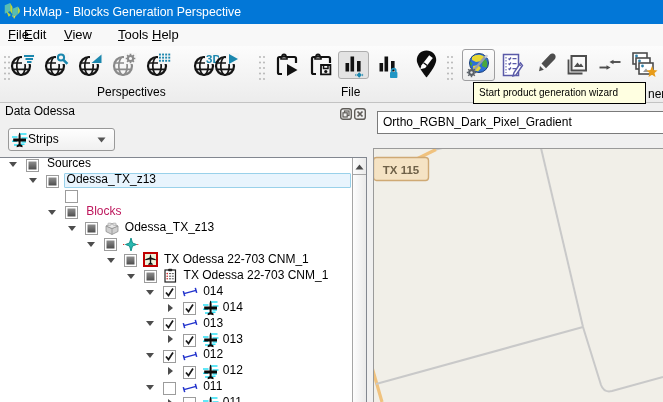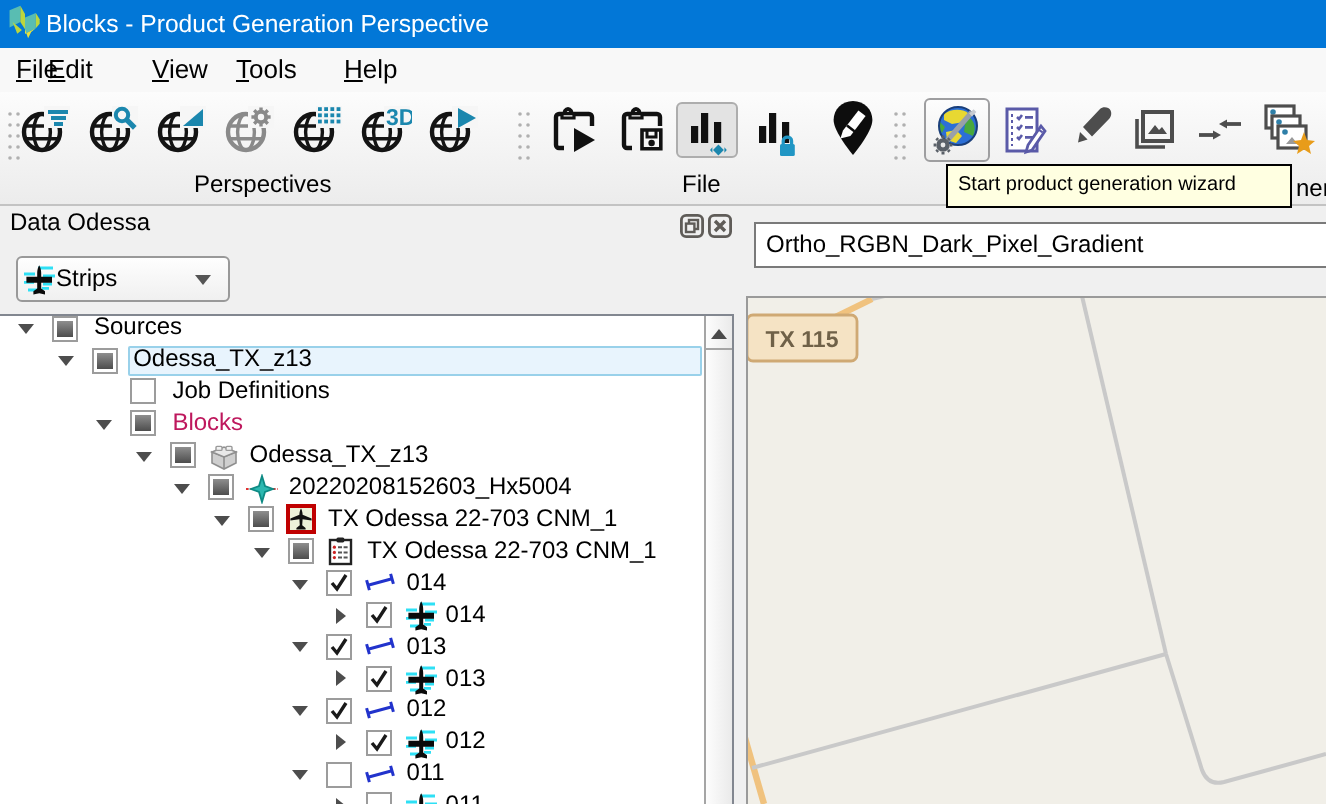--- a/index.html
+++ b/index.html
@@ -6,28 +6,28 @@
 </style></head><body>
 <div class="abs" style="left:0;top:0;width:663px;height:24px;background:#0277d7"></div>
 <div class="abs" style="left:4px;top:2px"><svg width="17" height="18" viewBox="0 0 22 20" preserveAspectRatio="none">
       <path d="M1,3.5 L8,1 L8,10 L1,13 Z" fill="#59bdb2"></path>
       <path d="M8,1 L11,5.5 L11,14 L8,10 Z" fill="#bcd63e"></path>
       <path d="M3,10 L9,14.5 L6,16.5 Z" fill="#bcd63e"></path>
       <path d="M11,7.5 L18,5 L18,13.5 L11,16.5 Z" fill="#59bdb2"></path>
       <path d="M11,14 L13,19 L15,15.5 L18,13.5 L11,16.5 Z" fill="#e8e23c"></path>
       <path d="M18,5 L20.5,8.5 L20.5,11 L18,13.5 Z" fill="#bcd63e"></path>
     </svg></div>
-<div class="abs" style="left:23px;top:0;height:24px;line-height:24px;color:#fff;font-size:12.3px">Blocks - Product Generation Perspective</div>
+<div class="abs" style="left:23px;top:0;height:24px;line-height:24px;color:#fff;font-size:12.3px">HxMap - Blocks Generation Perspective</div>
 <div class="abs" style="left:0;top:24px;width:663px;height:22px;background:#f8f8f8"></div>
 <div class="abs" style="left:0;top:24px;width:663px;height:22px;line-height:22px;font-size:13px;color:#000">
 <span style="position:absolute;left:8px"><u>F</u>ile</span>
 <span style="position:absolute;left:24px"><u>E</u>dit</span>
-<span style="position:absolute;left:76px"><u>V</u>iew</span>
+<span style="position:absolute;left:64px"><u>V</u>iew</span>
 <span style="position:absolute;left:118px"><u>T</u>ools</span>
-<span style="position:absolute;left:172px"><u>H</u>elp</span>
+<span style="position:absolute;left:152px"><u>H</u>elp</span>
 </div>
 <div class="abs" style="left:0;top:46px;width:663px;height:56px;background:linear-gradient(#fcfcfc,#ececec);border-bottom:1px solid #c3c3c3">
 <div style="position:absolute;left:97px;top:39px;font-size:12px;color:#000">Perspectives</div>
 <div style="position:absolute;left:341px;top:39px;font-size:12px;color:#000">File</div>
 <div style="position:absolute;left:648px;top:41px;font-size:12px;color:#000">ner</div>
 </div>
 <div class="abs" style="left:0;top:0;width:663px;height:0">
     <svg style="position:absolute;left:3px;top:54px" width="8" height="26" viewBox="0 0 8 26">
       <circle cx="2" cy="3" r="0.9" fill="#b0b0b0"></circle>
       <circle cx="6" cy="3" r="0.9" fill="#b0b0b0"></circle>
@@ -83,21 +83,21 @@
         <rect x="18.1" y="2.6" width="1.9" height="1.9" fill="#1b87ae"></rect>
         <rect x="18.1" y="5.7" width="1.9" height="1.9" fill="#1b87ae"></rect>
         <rect x="18.1" y="8.8" width="1.9" height="1.9" fill="#1b87ae"></rect>
         <rect x="21.2" y="2.6" width="1.9" height="1.9" fill="#1b87ae"></rect>
         <rect x="21.2" y="5.7" width="1.9" height="1.9" fill="#1b87ae"></rect>
         <rect x="21.2" y="8.8" width="1.9" height="1.9" fill="#1b87ae"></rect>
         <rect x="24.3" y="2.6" width="1.9" height="1.9" fill="#1b87ae"></rect>
         <rect x="24.3" y="5.7" width="1.9" height="1.9" fill="#1b87ae"></rect>
         <rect x="24.3" y="8.8" width="1.9" height="1.9" fill="#1b87ae"></rect>
       </svg></div>
-    <div style="position:absolute;left:178px;top:51px"><svg width="28" height="28" viewBox="0 0 28 28">
+    <div style="position:absolute;left:191px;top:51px"><svg width="28" height="28" viewBox="0 0 28 28">
         <circle cx="13" cy="15" r="9" fill="none" stroke="#141414" stroke-width="2.2"></circle>
         <ellipse cx="13" cy="15" rx="4.2" ry="9" fill="none" stroke="#141414" stroke-width="1.7"></ellipse>
         <path d="M4.6,12 H21.4 M4.9,18.4 H21.1" stroke="#141414" stroke-width="1.7" fill="none"></path>
         <path d="M14,2 h13 v11 h-13 z" fill="#f6f6f6"></path>
         <text x="15" y="11.5" font-family="Liberation Sans, sans-serif" font-size="11.5" font-weight="bold" fill="#1b87ae">3D</text>
       </svg></div>
     <div style="position:absolute;left:212px;top:51px"><svg width="28" height="28" viewBox="0 0 28 28">
         <circle cx="13" cy="15" r="9" fill="none" stroke="#141414" stroke-width="2.2"></circle>
         <ellipse cx="13" cy="15" rx="4.2" ry="9" fill="none" stroke="#141414" stroke-width="1.7"></ellipse>
         <path d="M4.6,12 H21.4 M4.9,18.4 H21.1" stroke="#141414" stroke-width="1.7" fill="none"></path>
@@ -275,21 +275,20 @@
       <div style="position:absolute;left:66.6px;top:172.3px;height:15.9px;line-height:15.9px;font-size:12px;color:#000;white-space:nowrap">Odessa_TX_z13</div>
       <div style="position:absolute;left:65.2px;top:189.4px;width:13px;height:13px"><svg width="13" height="13" viewBox="0 0 13 13">
           <defs>
             <linearGradient id="gtri" x1="0" y1="0" x2="0" y2="1">
               <stop offset="0" stop-color="#8e8e8e"></stop>
               <stop offset="1" stop-color="#4d4d4d"></stop>
             </linearGradient>
           </defs>
           <rect x="0.5" y="0.5" width="12" height="12" fill="#fff" stroke="#9c9c9c"></rect>
         </svg></div>
-      <div style="position:absolute;left:86.2px;top:188.2px;height:15.9px;line-height:15.9px;font-size:12px;color:#000;white-space:nowrap">Job Definitions</div>
       <div style="position:absolute;left:45.2px;top:205.0px;width:14px;height:14px"><svg width="14" height="14" viewBox="0 0 14 14">
           <path d="M3,5 L11,5 L7,10 Z" fill="#4d4d4d"></path>
         </svg></div>
       <div style="position:absolute;left:65.2px;top:205.4px;width:13px;height:13px"><svg width="13" height="13" viewBox="0 0 13 13">
           <defs>
             <linearGradient id="gtri" x1="0" y1="0" x2="0" y2="1">
               <stop offset="0" stop-color="#8e8e8e"></stop>
               <stop offset="1" stop-color="#4d4d4d"></stop>
             </linearGradient>
           </defs>
@@ -329,21 +328,20 @@
             </linearGradient>
           </defs>
           <rect x="0.5" y="0.5" width="12" height="12" fill="#fff" stroke="#9c9c9c"></rect>
           <rect x="2.5" y="2.5" width="8" height="8" fill="url(#gtri)"></rect>
         </svg></div>
       <div style="position:absolute;left:123.4px;top:236.5px"><svg width="16" height="15" viewBox="0 0 16 15">
           <path d="M0,7.5 H2.5" stroke="#e03030" stroke-width="1" stroke-dasharray="1.3,0.9"></path>
           <path d="M13.5,7.5 H16" stroke="#e03030" stroke-width="1" stroke-dasharray="1.3,0.9"></path>
           <path d="M8,1 L9.5,6 L13.5,7.5 L9.5,9 L8,14 L6.5,9 L2.5,7.5 L6.5,6 Z" fill="#2cb8b0" stroke="#0d8a84" stroke-width="0.9"></path>
         </svg></div>
-      <div style="position:absolute;left:144.4px;top:236.0px;height:15.9px;line-height:15.9px;font-size:12px;color:#000;white-space:nowrap">20220208152603_Hx5004</div>
       <div style="position:absolute;left:104.0px;top:252.7px;width:14px;height:14px"><svg width="14" height="14" viewBox="0 0 14 14">
           <path d="M3,5 L11,5 L7,10 Z" fill="#4d4d4d"></path>
         </svg></div>
       <div style="position:absolute;left:124.0px;top:253.1px;width:13px;height:13px"><svg width="13" height="13" viewBox="0 0 13 13">
           <defs>
             <linearGradient id="gtri" x1="0" y1="0" x2="0" y2="1">
               <stop offset="0" stop-color="#8e8e8e"></stop>
               <stop offset="1" stop-color="#4d4d4d"></stop>
             </linearGradient>
           </defs>

